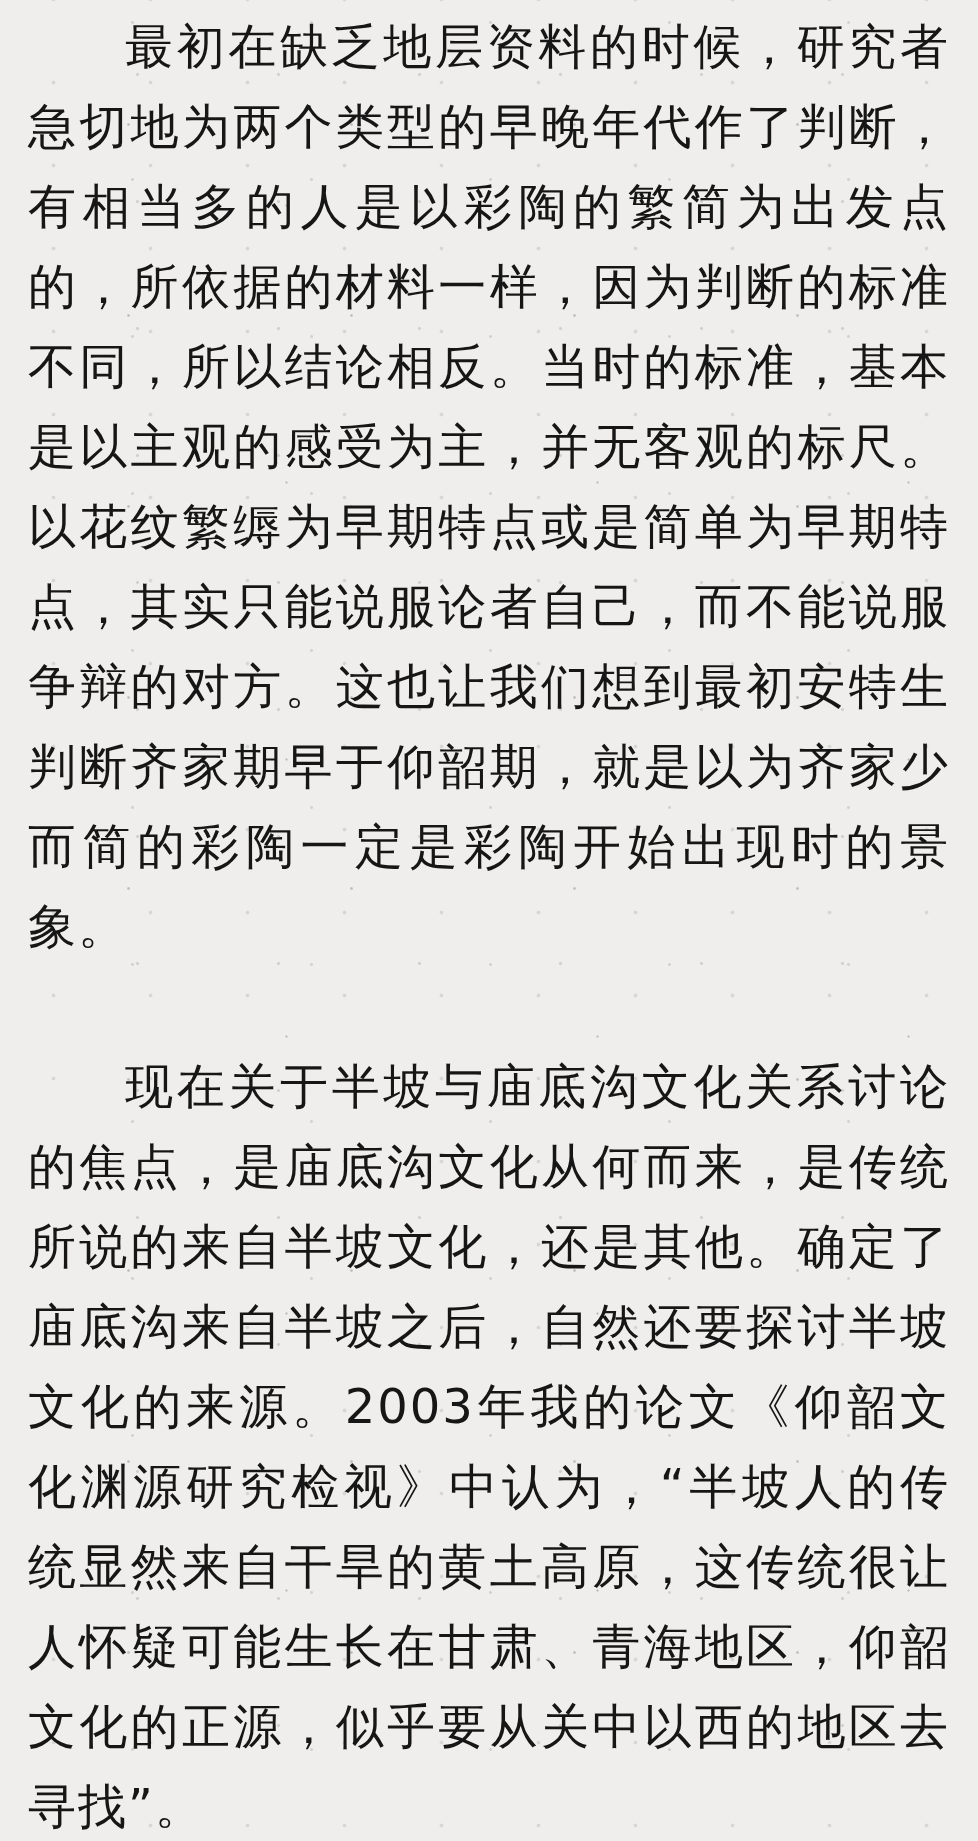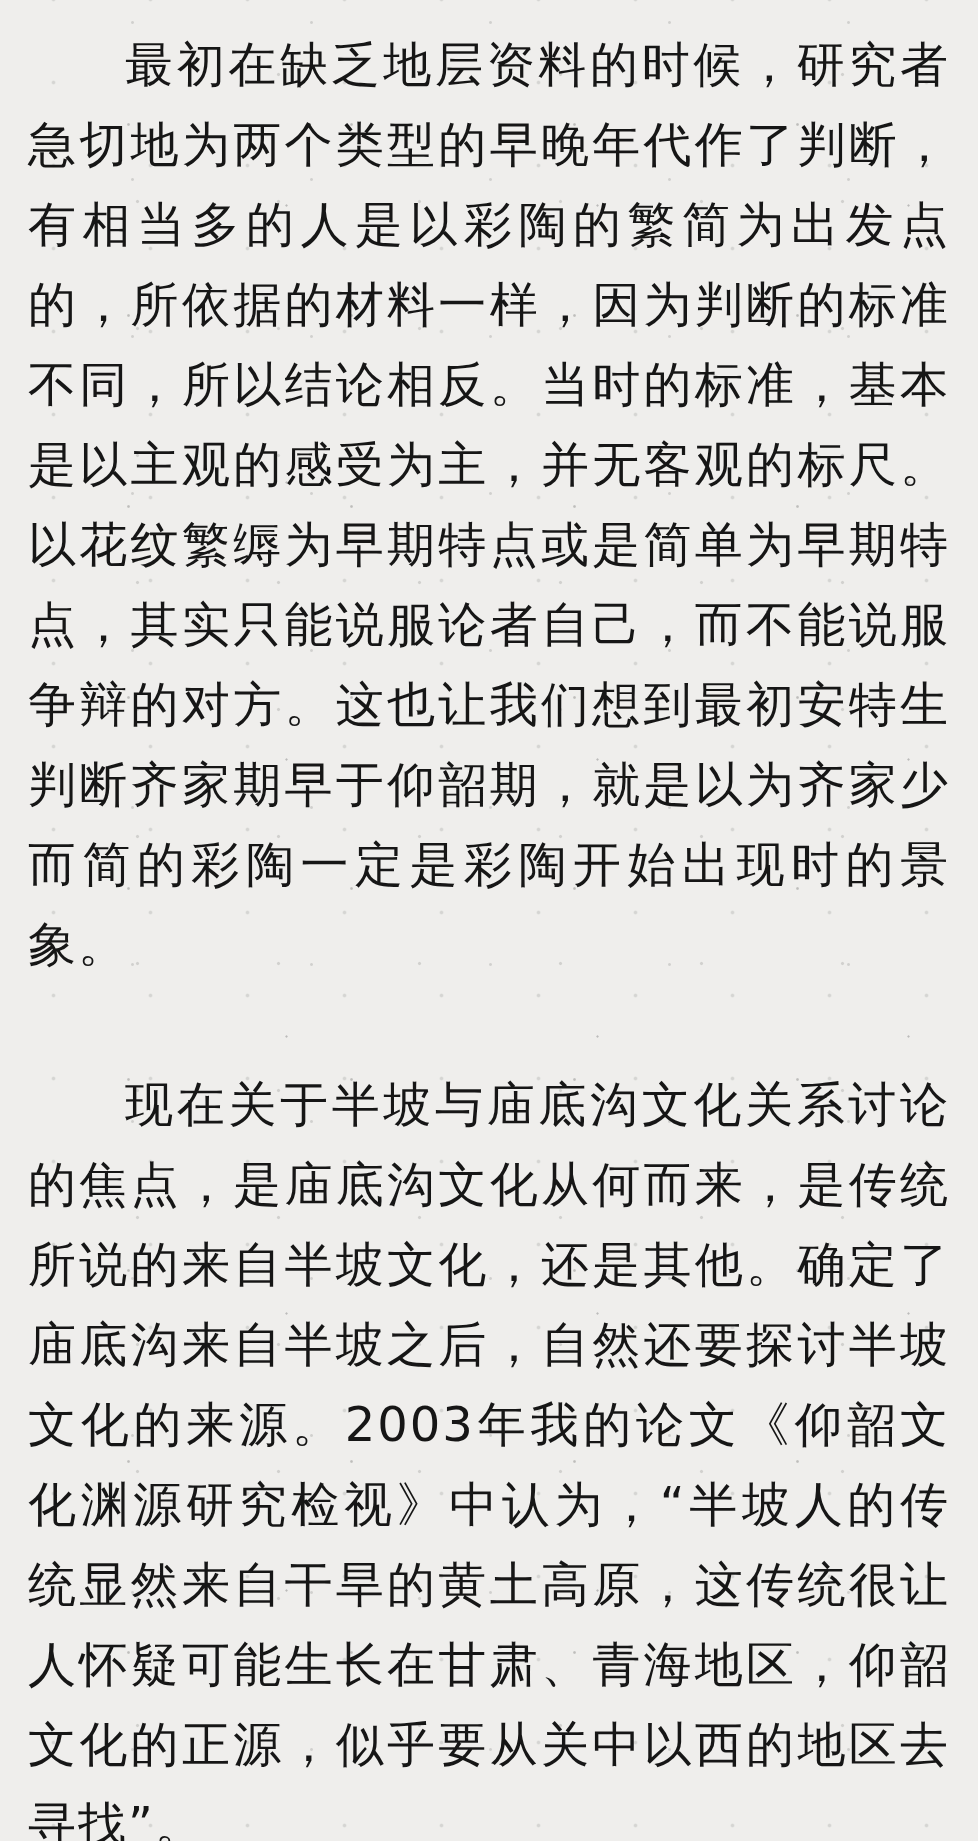--- a/index.html
+++ b/index.html
@@ -19,21 +19,21 @@
       radial-gradient(circle, rgba(110,110,108,0.40) 0.7px, rgba(0,0,0,0) 1.5px),
       radial-gradient(circle, rgba(200,200,198,0.65) 1.2px, rgba(0,0,0,0) 2.4px),
       radial-gradient(circle, rgba(170,170,168,0.45) 0.9px, rgba(0,0,0,0) 1.9px);
     background-size: 223px 191px, 141px 127px, 311px 277px, 97px 83px, 179px 157px;
     background-position: 17px 29px, 67px 11px, 131px 67px, 5px 41px, 43px 101px;
   }
   .page {
     box-sizing: border-box;
     width: 978px;
     height: 1841px;
-    padding: 24px 28px 0 28px;
+    padding: 6px 28px 0 28px;
   }
   .para {
     margin: 0;
     color: #161616;
     font-size: 48px;
     line-height: 80px;
     letter-spacing: 2px;
     text-align: justify;
     text-justify: inter-ideograph;
     text-indent: 97px;

